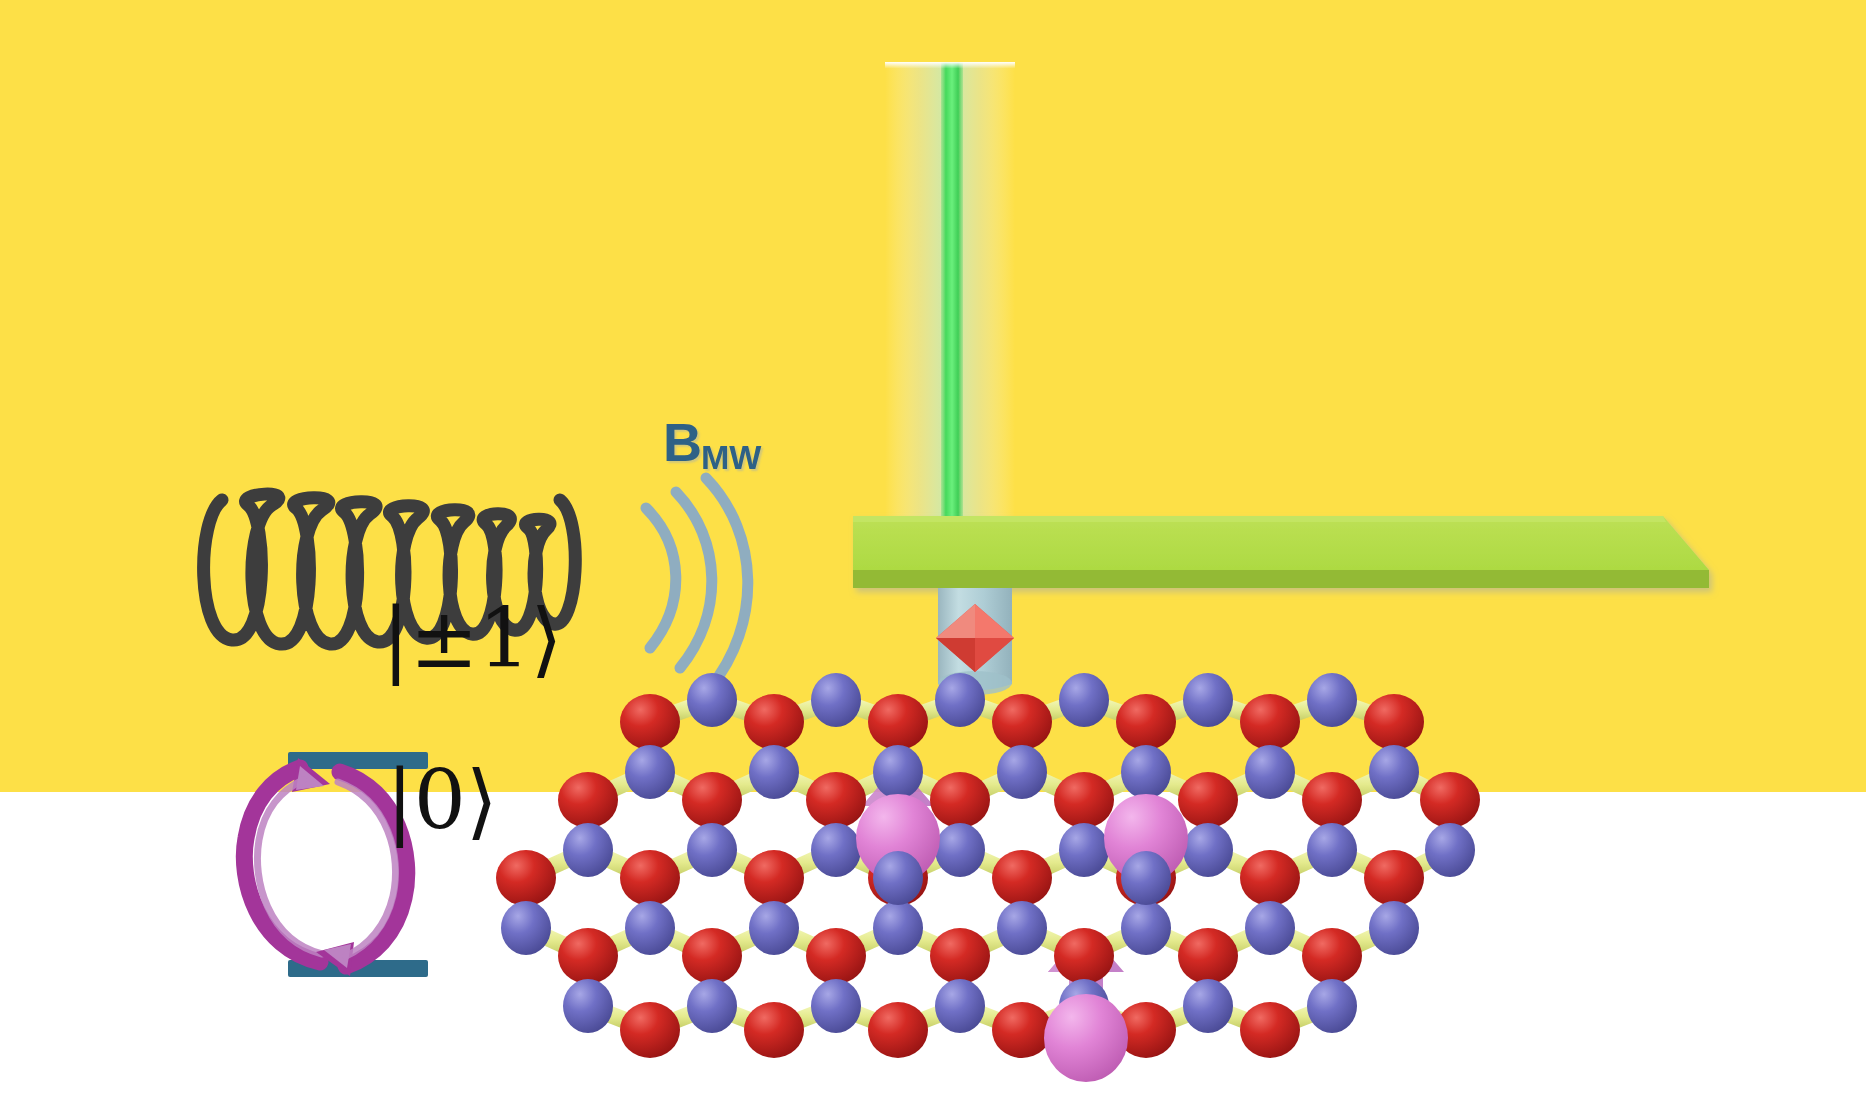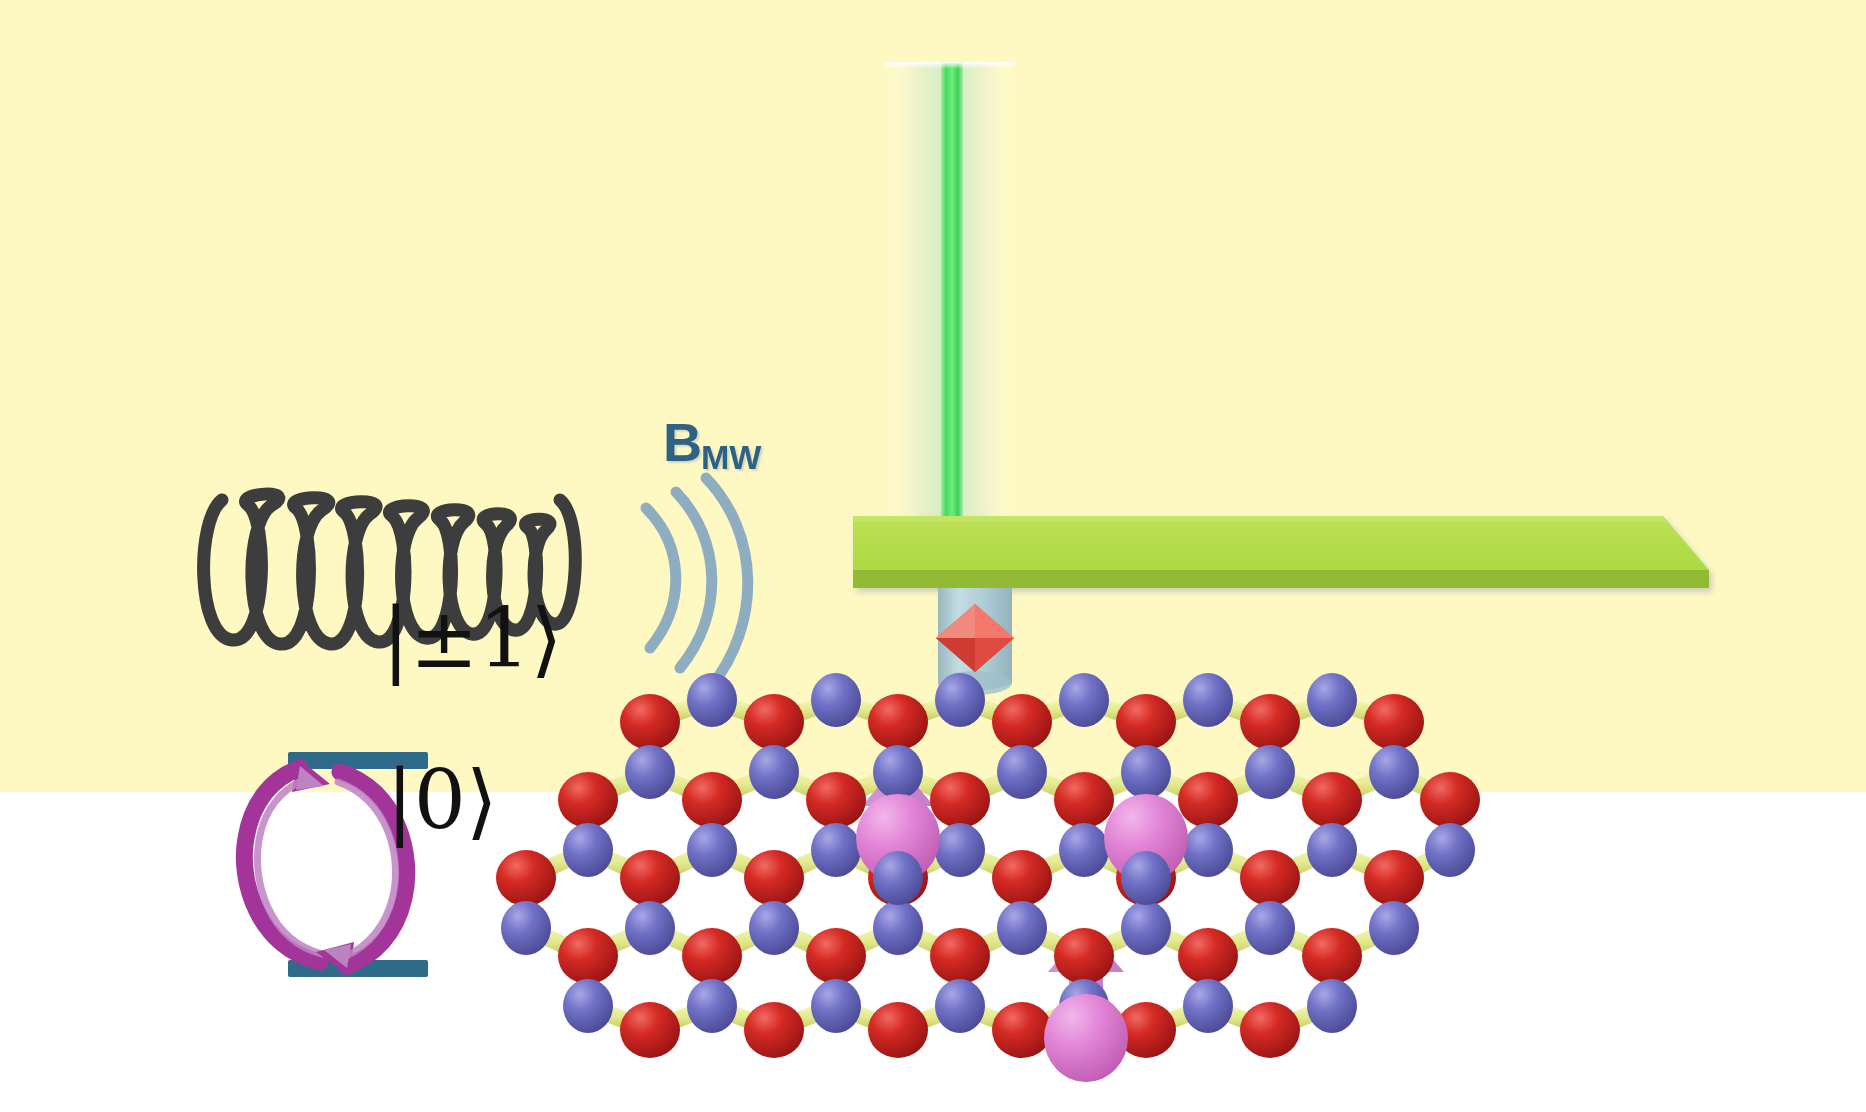--- a/index.html
+++ b/index.html
@@ -12,21 +12,21 @@
     height: 1112px;
     position: relative;
     overflow: hidden;
     font-family: "Liberation Sans", sans-serif;
   }
   #stage {
     position: absolute;
     left: 0; top: 0;
     width: 1866px;
     height: 792px;
-    background: #fef9c3;
+    background: #fde047;
   }
   #stage > svg {
     position: absolute;
     left: 0; top: 0;
     width: 1866px;
     height: 1112px;
     display: block;
   }
   .mwlabel {
     position: absolute;

